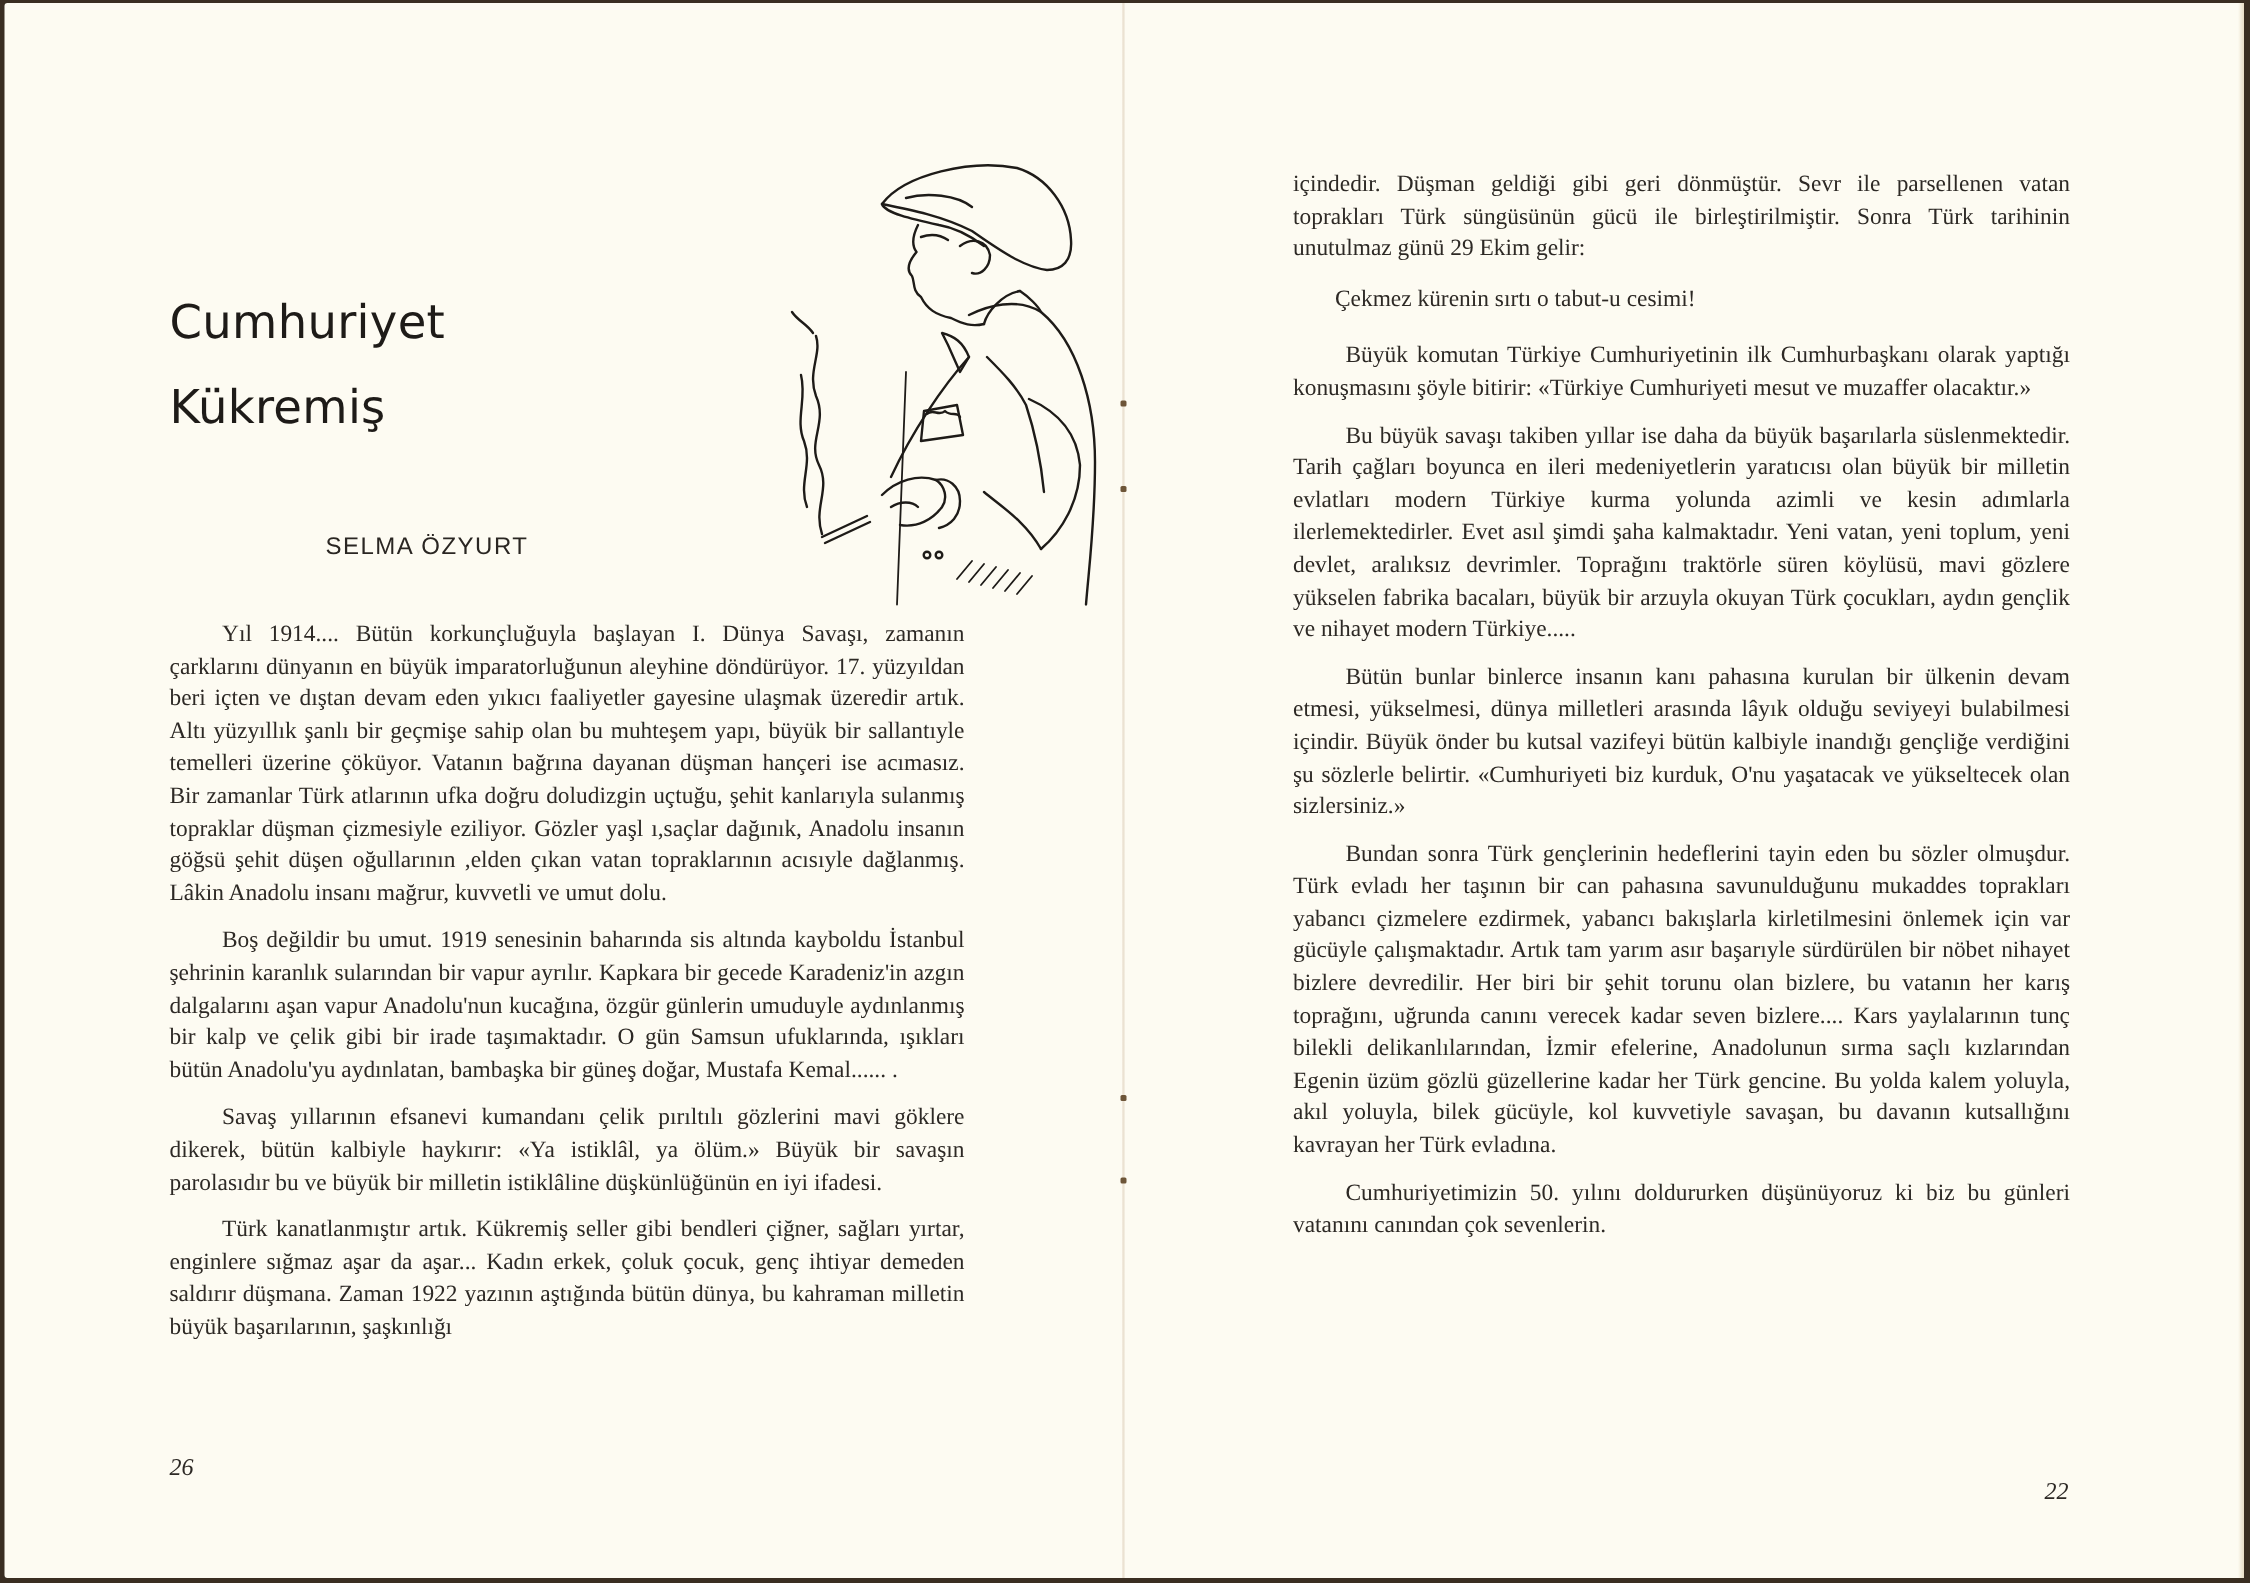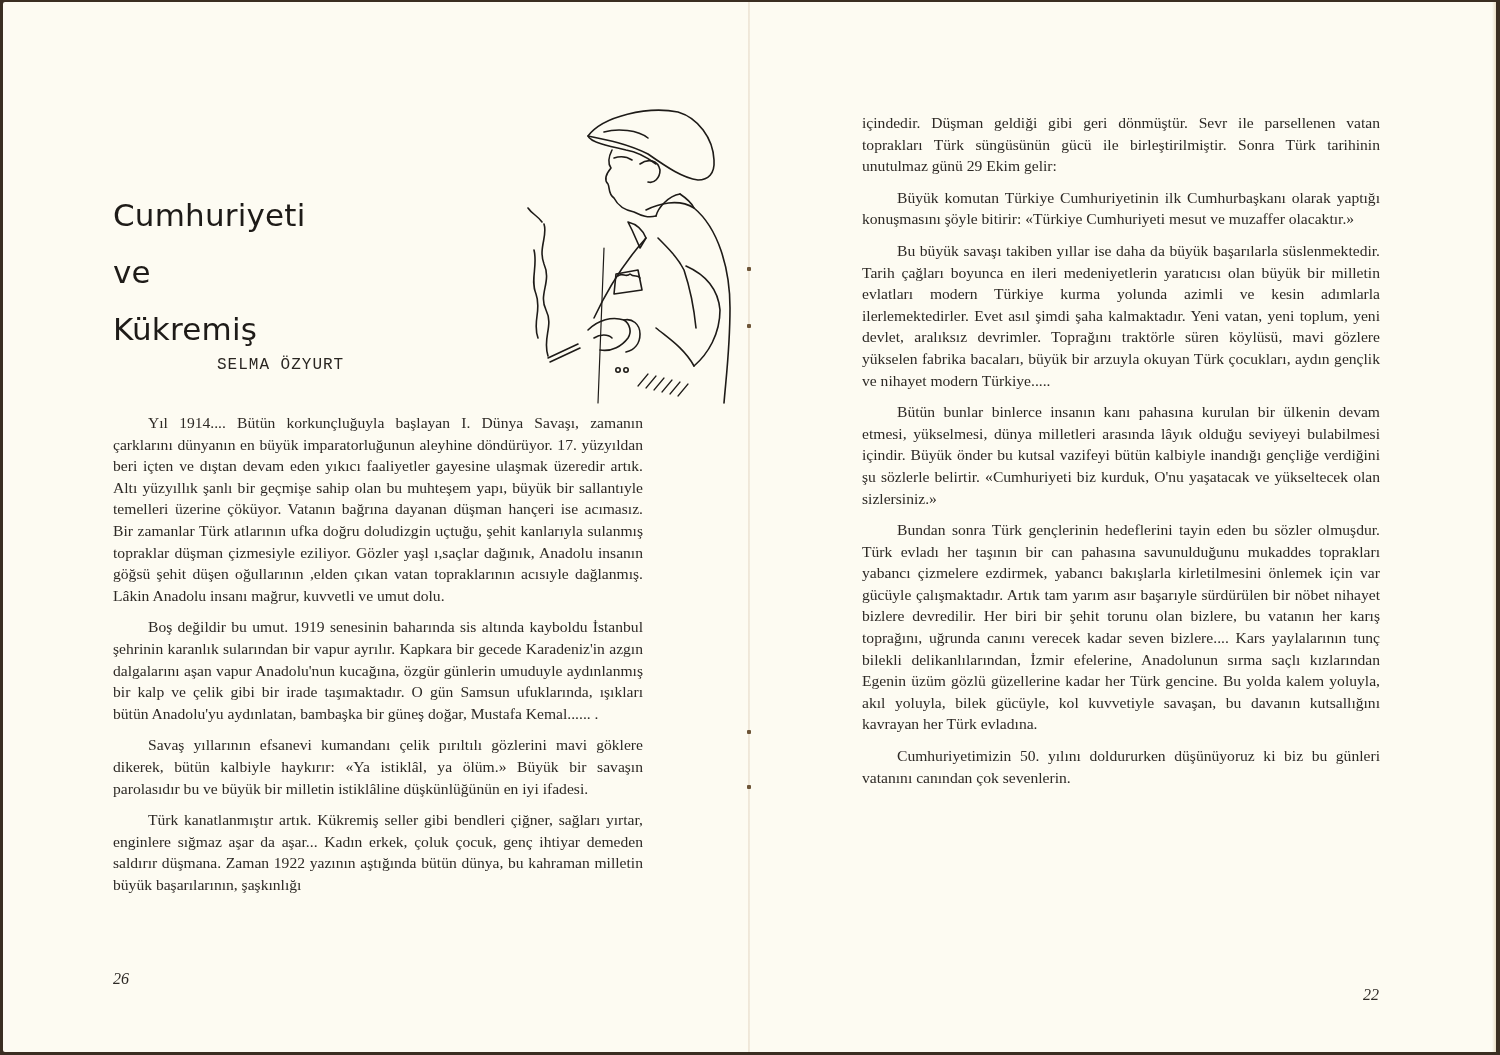--- a/index.html
+++ b/index.html
@@ -25,21 +25,21 @@
   .page-right { position:absolute; left:857px; top:16px; width:525px; height:100%; }
 
   .title {
     position:absolute; left:2px; top:185px;
     font-family:"DejaVu Sans", "Liberation Sans", sans-serif;
     font-size:31px; line-height:57px; color:#1e1b18; letter-spacing:0.2px;
   }
   .title div { margin:0; }
   .author {
     position:absolute; left:106px; top:354px;
-    font-family:Liberation Mono, monospace; font-size:16px; letter-spacing:1px; color:#2a2622;
+    font-family:Liberation Sans, sans-serif; font-size:16px; letter-spacing:1px; color:#2a2622;
   }
   .illustration { position:absolute; left:397px; top:96px; width:290px; height:310px; }
 
   .body-text {
     font-family:"Liberation Serif", "DejaVu Serif", serif;
     font-size:15.6px; line-height:21.6px; color:#2d2925;
     text-align:justify; hyphens:auto;
   }
   .body-text p { margin:0 0 10px 0; text-indent:35px; }
   .left-text { position:absolute; left:2px; top:410px; width:530px; }
@@ -61,22 +61,21 @@
 <div class="spread">
   <div class="spine"></div>
   <div class="staple" style="top:265px;"></div>
   <div class="staple" style="top:322px;"></div>
   <div class="staple" style="top:728px;"></div>
   <div class="staple" style="top:783px;"></div>
   <div class="edge-right"></div>
 
   <div class="page-left">
     <div class="title">
-      <div>Cumhuriyeti</div>
-      <div>ve</div>
+      <div>Cumhuriyet</div>
       <div>Kükremiş</div>
     </div>
     <div class="author">SELMA ÖZYURT</div>
 
     <svg class="illustration" viewBox="0 0 290 310" fill="none" stroke="#1e1b18" stroke-width="1.6" stroke-linecap="round" stroke-linejoin="round">
 
       <path d="M80 38 C95 18,140 8,170 14 C190 20,205 40,206 62 C207 76,200 82,190 82 C175 80,160 70,140 56 C120 46,100 42,80 38 Z"></path>
       <path d="M80 38 C82 44,100 48,118 52 C130 54,140 60,148 66"></path>
       <path d="M96 34 C110 30,130 32,140 40"></path>
 
@@ -121,20 +120,21 @@
       <p>Savaş yıllarının efsanevi kumandanı çelik pırıltılı gözlerini mavi göklere dikerek, bütün kalbiyle haykırır: «Ya istiklâl, ya ölüm.» Büyük bir savaşın parolasıdır bu ve büyük bir milletin istiklâline düşkünlüğünün en iyi ifadesi.</p>
       <p>Türk kanatlanmıştır artık. Kükremiş seller gibi bendleri çiğner, sağları yırtar, enginlere sığmaz aşar da aşar... Kadın erkek, çoluk çocuk, genç ihtiyar demeden saldırır düşmana. Zaman 1922 yazının aştığında bütün dünya, bu kahraman milletin büyük başarılarının, şaşkınlığı</p>
     </div>
 
     <div class="page-number">26</div>
   </div>
 
   <div class="page-right">
     <div class="body-text right-text">
       <p class="cont">içindedir. Düşman geldiği gibi geri dönmüştür. Sevr ile parsellenen vatan toprakları Türk süngüsünün gücü ile birleştirilmiştir. Sonra Türk tarihinin unutulmaz günü 29 Ekim gelir:</p>
+      <p class="verse">Çekmez kürenin sırtı o tabut-u cesimi!</p>
       <p>Büyük komutan Türkiye Cumhuriyetinin ilk Cumhurbaşkanı olarak yaptığı konuşmasını şöyle bitirir: «Türkiye Cumhuriyeti mesut ve muzaffer olacaktır.»</p>
       <p>Bu büyük savaşı takiben yıllar ise daha da büyük başarılarla süslenmektedir. Tarih çağları boyunca en ileri medeniyetlerin yaratıcısı olan büyük bir milletin evlatları modern Türkiye kurma yolunda azimli ve kesin adımlarla ilerlemektedirler. Evet asıl şimdi şaha kalmaktadır. Yeni vatan, yeni toplum, yeni devlet, aralıksız devrimler. Toprağını traktörle süren köylüsü, mavi gözlere yükselen fabrika bacaları, büyük bir arzuyla okuyan Türk çocukları, aydın gençlik ve nihayet modern Türkiye.....</p>
       <p>Bütün bunlar binlerce insanın kanı pahasına kurulan bir ülkenin devam etmesi, yükselmesi, dünya milletleri arasında lâyık olduğu seviyeyi bulabilmesi içindir. Büyük önder bu kutsal vazifeyi bütün kalbiyle inandığı gençliğe verdiğini şu sözlerle belirtir. «Cumhuriyeti biz kurduk, O'nu yaşatacak ve yükseltecek olan sizlersiniz.»</p>
       <p>Bundan sonra Türk gençlerinin hedeflerini tayin eden bu sözler olmuşdur. Türk evladı her taşının bir can pahasına savunulduğunu mukaddes toprakları yabancı çizmelere ezdirmek, yabancı bakışlarla kirletilmesini önlemek için var gücüyle çalışmaktadır. Artık tam yarım asır başarıyle sürdürülen bir nöbet nihayet bizlere devredilir. Her biri bir şehit torunu olan bizlere, bu vatanın her karış toprağını, uğrunda canını verecek kadar seven bizlere.... Kars yaylalarının tunç bilekli delikanlılarından, İzmir efelerine, Anadolunun sırma saçlı kızlarından Egenin üzüm gözlü güzellerine kadar her Türk gencine. Bu yolda kalem yoluyla, akıl yoluyla, bilek gücüyle, kol kuvvetiyle savaşan, bu davanın kutsallığını kavrayan her Türk evladına.</p>
       <p>Cumhuriyetimizin 50. yılını doldururken düşünüyoruz ki biz bu günleri vatanını canından çok sevenlerin.</p>
     </div>
     <div class="page-number">22</div>
   </div>
 </div>
 

